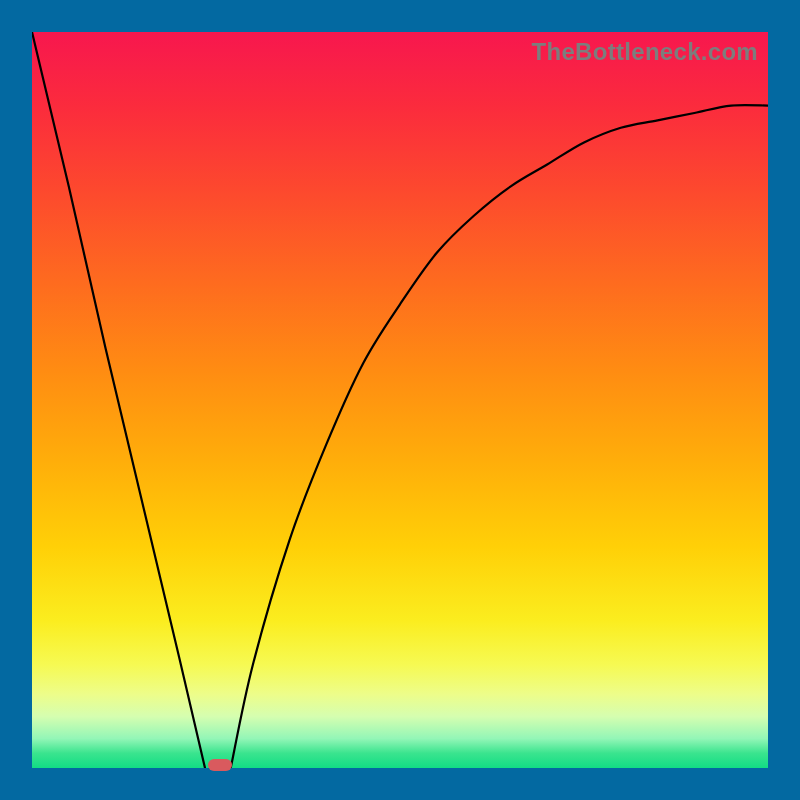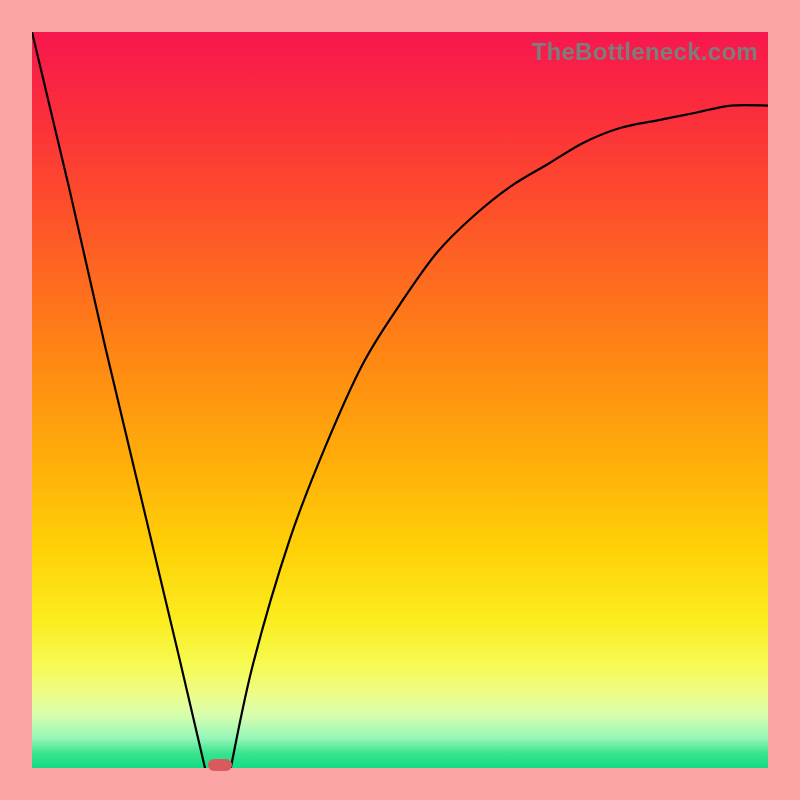--- a/index.html
+++ b/index.html
@@ -8,21 +8,21 @@
     width: 800px;
     height: 800px;
     overflow: hidden;
     background: #000;
     font-family: Arial, Helvetica, sans-serif;
   }
   .frame {
     position: relative;
     width: 800px;
     height: 800px;
-    background: #fca5a5;
+    background: #0369a1;
   }
   .plot {
     position: absolute;
     left: 32px;
     top: 32px;
     width: 736px;
     height: 736px;
     
     background: linear-gradient(
       to bottom,

